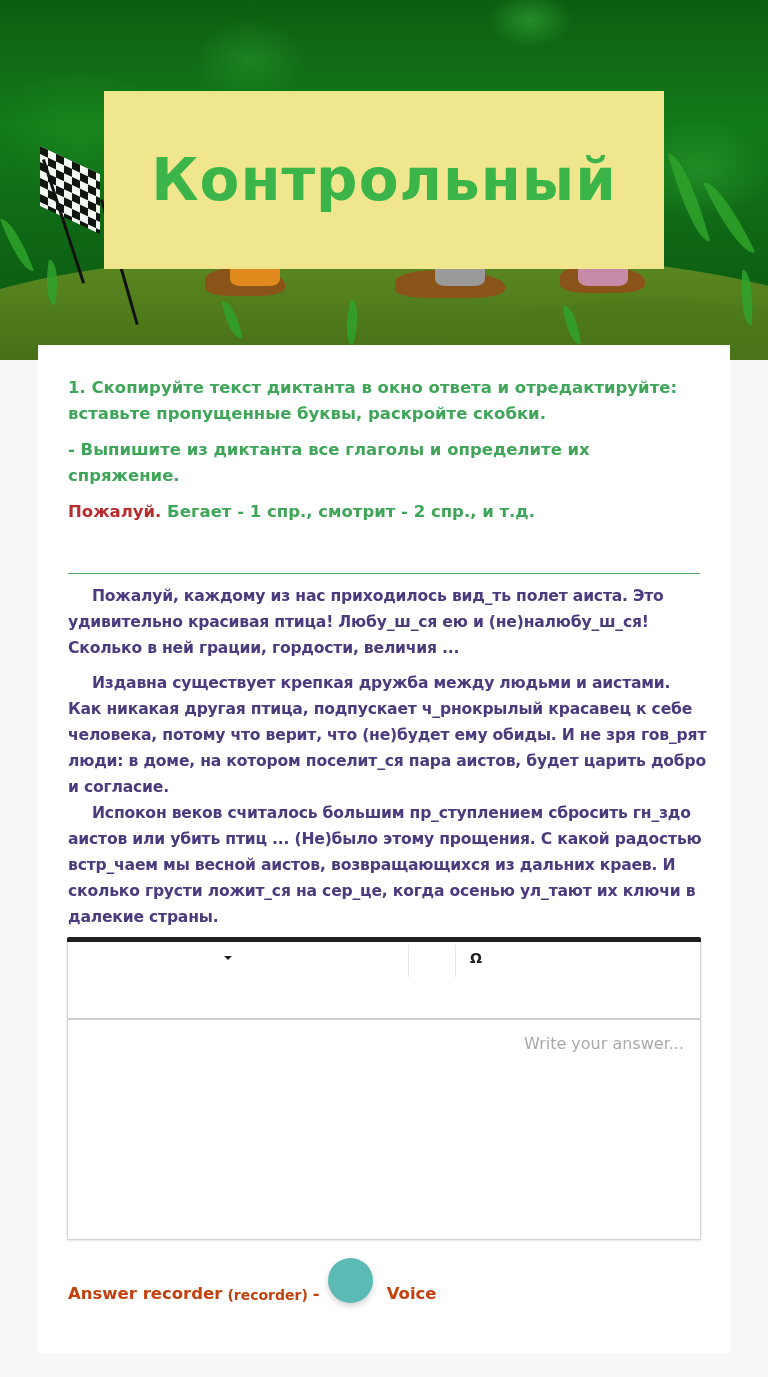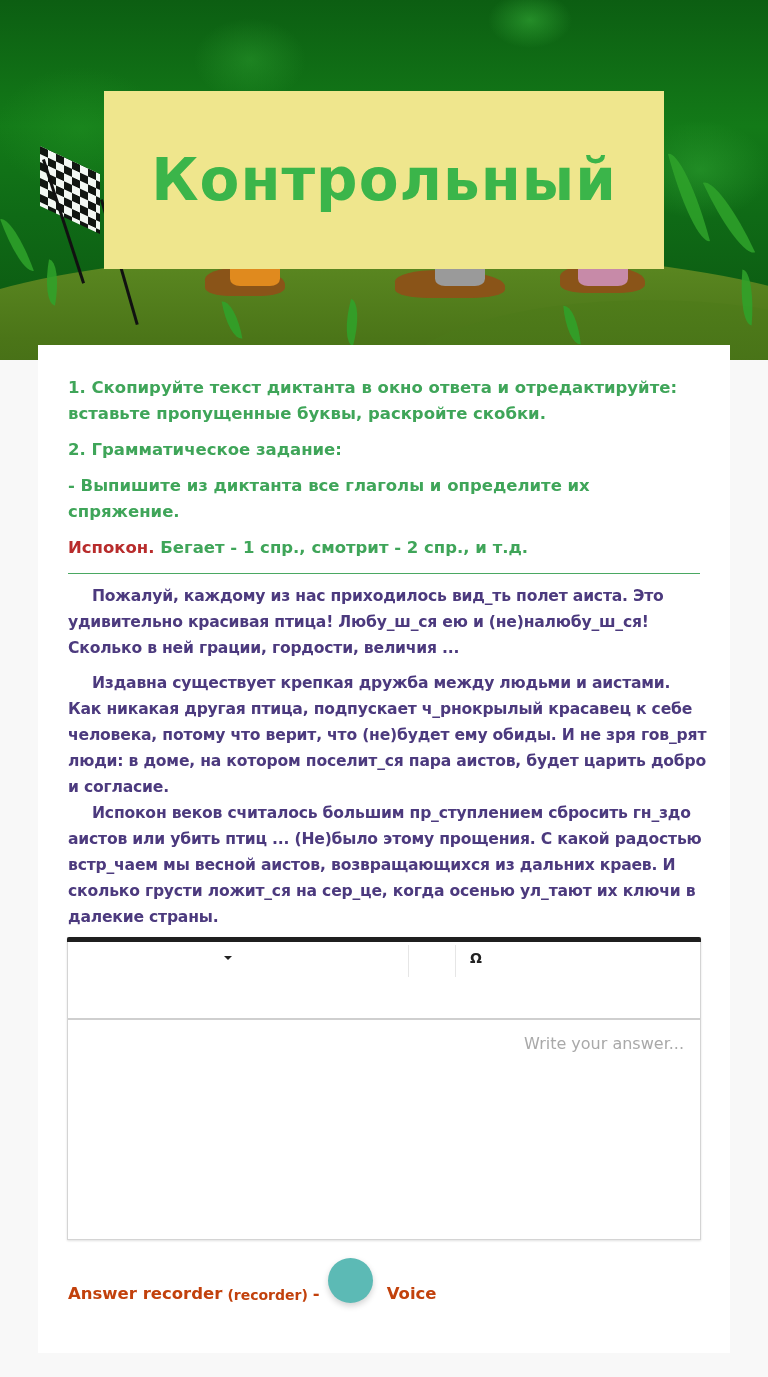--- a/index.html
+++ b/index.html
@@ -255,23 +255,22 @@
       <div class="title-text">
         <div>Контрольный</div>
       </div>
     </div>
   </div>
 
   <div class="card">
 
     <div class="instructions">
       <p class="instr-p">1. Скопируйте текст диктанта в окно ответа и отредактируйте: вставьте пропущенные буквы, раскройте скобки.</p>
-      <p class="instr-p">2. Грамматическое задание:</p>
       <p class="instr-p">- Выпишите из диктанта все глаголы и определите их спряжение.</p>
-      <p class="instr-p"><span class="instr-red">Испокон.</span><span> Бегает - 1 спр., смотрит - 2 спр., и т.д.</span></p>
+      <p class="instr-p"><span class="instr-red">Пожалуй.</span><span> Бегает - 1 спр., смотрит - 2 спр., и т.д.</span></p>
     </div>
 
     <div class="divider"></div>
 
     <div class="dictation">
       <p class="dict-p">Пожалуй, каждому из нас приходилось вид_ть полет аиста. Это удивительно красивая  птица! Любу_ш_ся ею и (не)налюбу_ш_ся! Сколько в ней  грации, гордости, величия ...</p>
       <div class="dict-gap"></div>
       <p class="dict-p">Издавна существует крепкая дружба между людьми и аистами. Как никакая другая птица, подпускает ч_рнокрылый красавец к себе человека, потому что верит, что (не)будет ему обиды. И не зря гов_рят люди: в доме, на котором  поселит_ся пара аистов, будет царить добро и согласие.</p>
       <p class="dict-p">Испокон веков считалось большим пр_ступлением сбросить гн_здо аистов или убить птиц ... (Не)было этому прощения. С какой радостью встр_чаем мы весной аистов, возвращающихся  из дальних краев. И сколько грусти ложит_ся на сер_це, когда осенью ул_тают их ключи в далекие страны.</p>
     </div>

